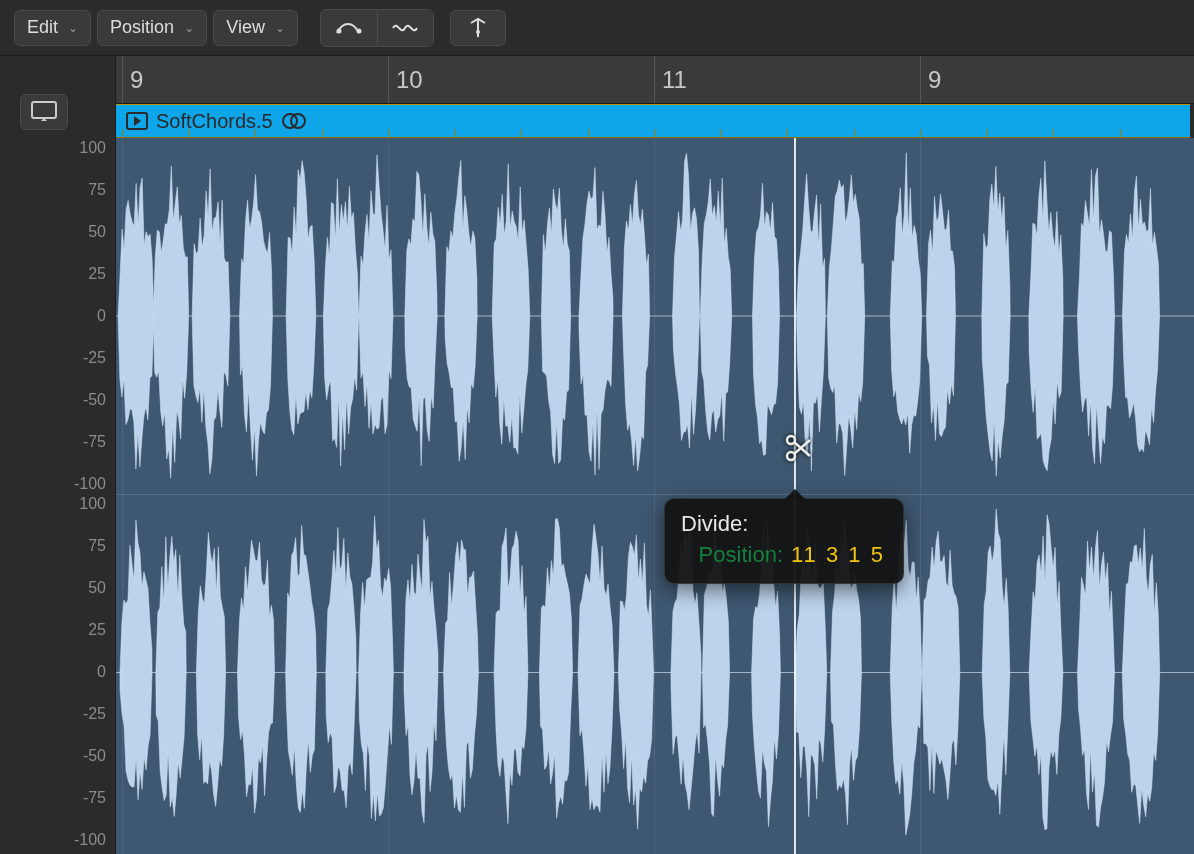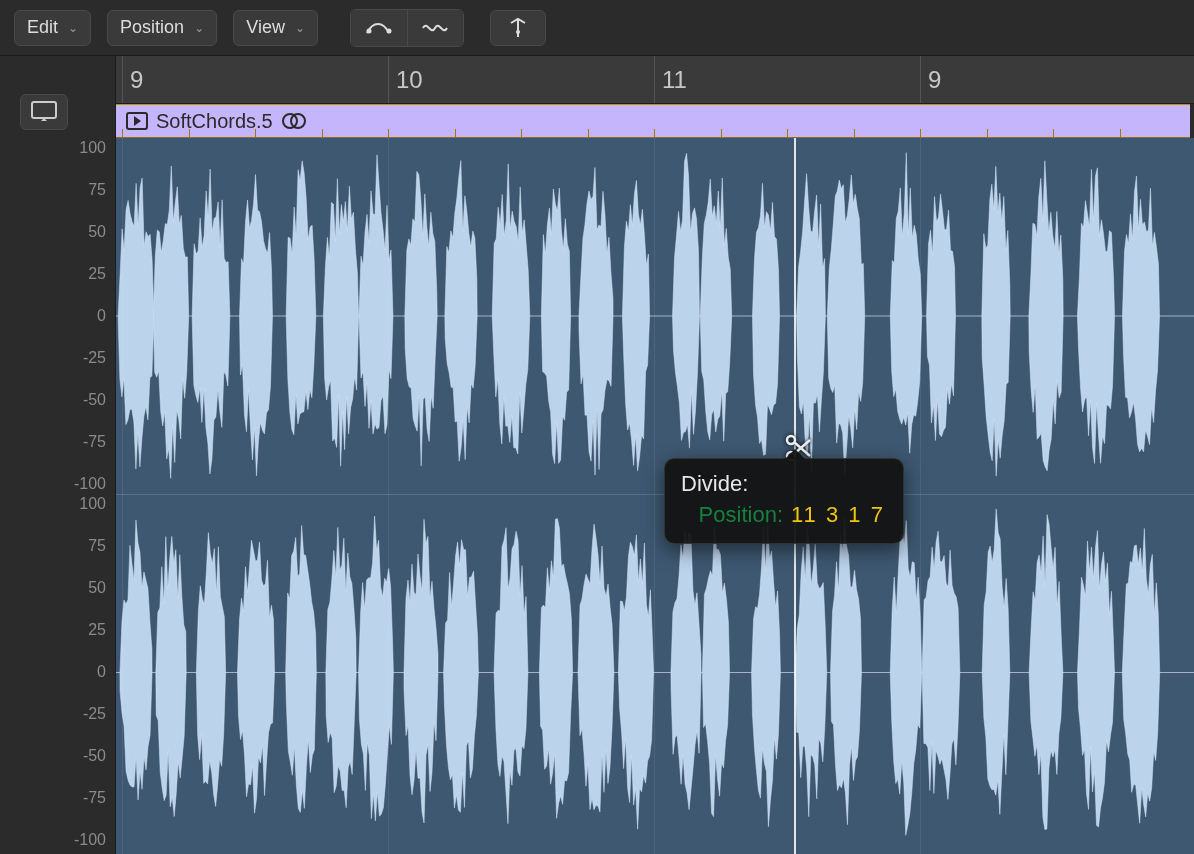--- a/index.html
+++ b/index.html
@@ -12,21 +12,21 @@
     position: relative;
     user-select: none;
   }
 
   
   .toolbar {
     height: 56px;
     display: flex;
     align-items: center;
     padding: 10px 14px;
-    gap: 16px;
+    gap: 6px;
     border-bottom: 1px solid #1a1a1a;
     background: #2b2b2b;
   }
   .menubtn {
     height: 36px;
     background: #3a3a3a;
     color: #ddd;
     border: 1px solid #4a4a4a;
     border-radius: 6px;
     padding: 0 12px;
@@ -119,21 +119,21 @@
     font-weight: 500;
   }
 
   
   .region-header {
     position: absolute;
     left: 116px;
     right: 4px;
     top: 48px;
     height: 34px;
-    background: #c4b5fd;
+    background: #0ea5e9;
     border-top: 1px solid #b59400;
     border-bottom: 1px solid #946f00;
     display: flex;
     align-items: center;
     padding-left: 10px;
     color: #2a2a2a;
   }
   .region-header .playicon {
     width: 22px; height: 18px;
     border: 2px solid #2a2a2a;
@@ -215,20 +215,21 @@
     position:absolute;
     background: rgba(18,18,18,0.94);
     border: 1px solid rgba(255,255,255,0.12);
     border-radius: 10px;
     padding: 10px 16px 12px 16px;
     color: #d8d8d8;
     font-size: 22px;
     line-height: 1.4;
     box-shadow: 0 6px 20px rgba(0,0,0,0.5);
     min-width: 240px;
+    margin-top: 40px;
   }
   .tooltip .title { color: #e8e8e8; }
   .tooltip .row { display:flex; }
   .tooltip .row .k { width: 110px; text-align:right; padding-right:8px; color:#15803d; }
   .tooltip .row .v { color:#f1c40f; letter-spacing:2px; }
   .tooltip .caret {
     position:absolute;
     top:-10px;
     left:120px;
     width:0;height:0;
@@ -422,21 +423,21 @@
         <line x1="10" y1="20" x2="26" y2="6" stroke="#eee" stroke-width="2.5"></line>
       </svg>
     </div>
 
     <div class="tooltip" style="left: 548px; top: 320px;">
       <div class="caret"></div>
       <div class="title">Divide:</div>
       <div class="rows">
           <div class="row">
             <div class="k">Position:</div>
-            <div class="v">11 3 1 7</div>
+            <div class="v">11 3 1 5</div>
           </div>
         </div>
     </div>
   <div class="gridline" style="left: 6px;"></div>
       <div class="gridline" style="left: 272px;"></div>
       <div class="gridline" style="left: 538px;"></div>
       <div class="gridline" style="left: 804px;"></div>
     </div>
 
 </div>

